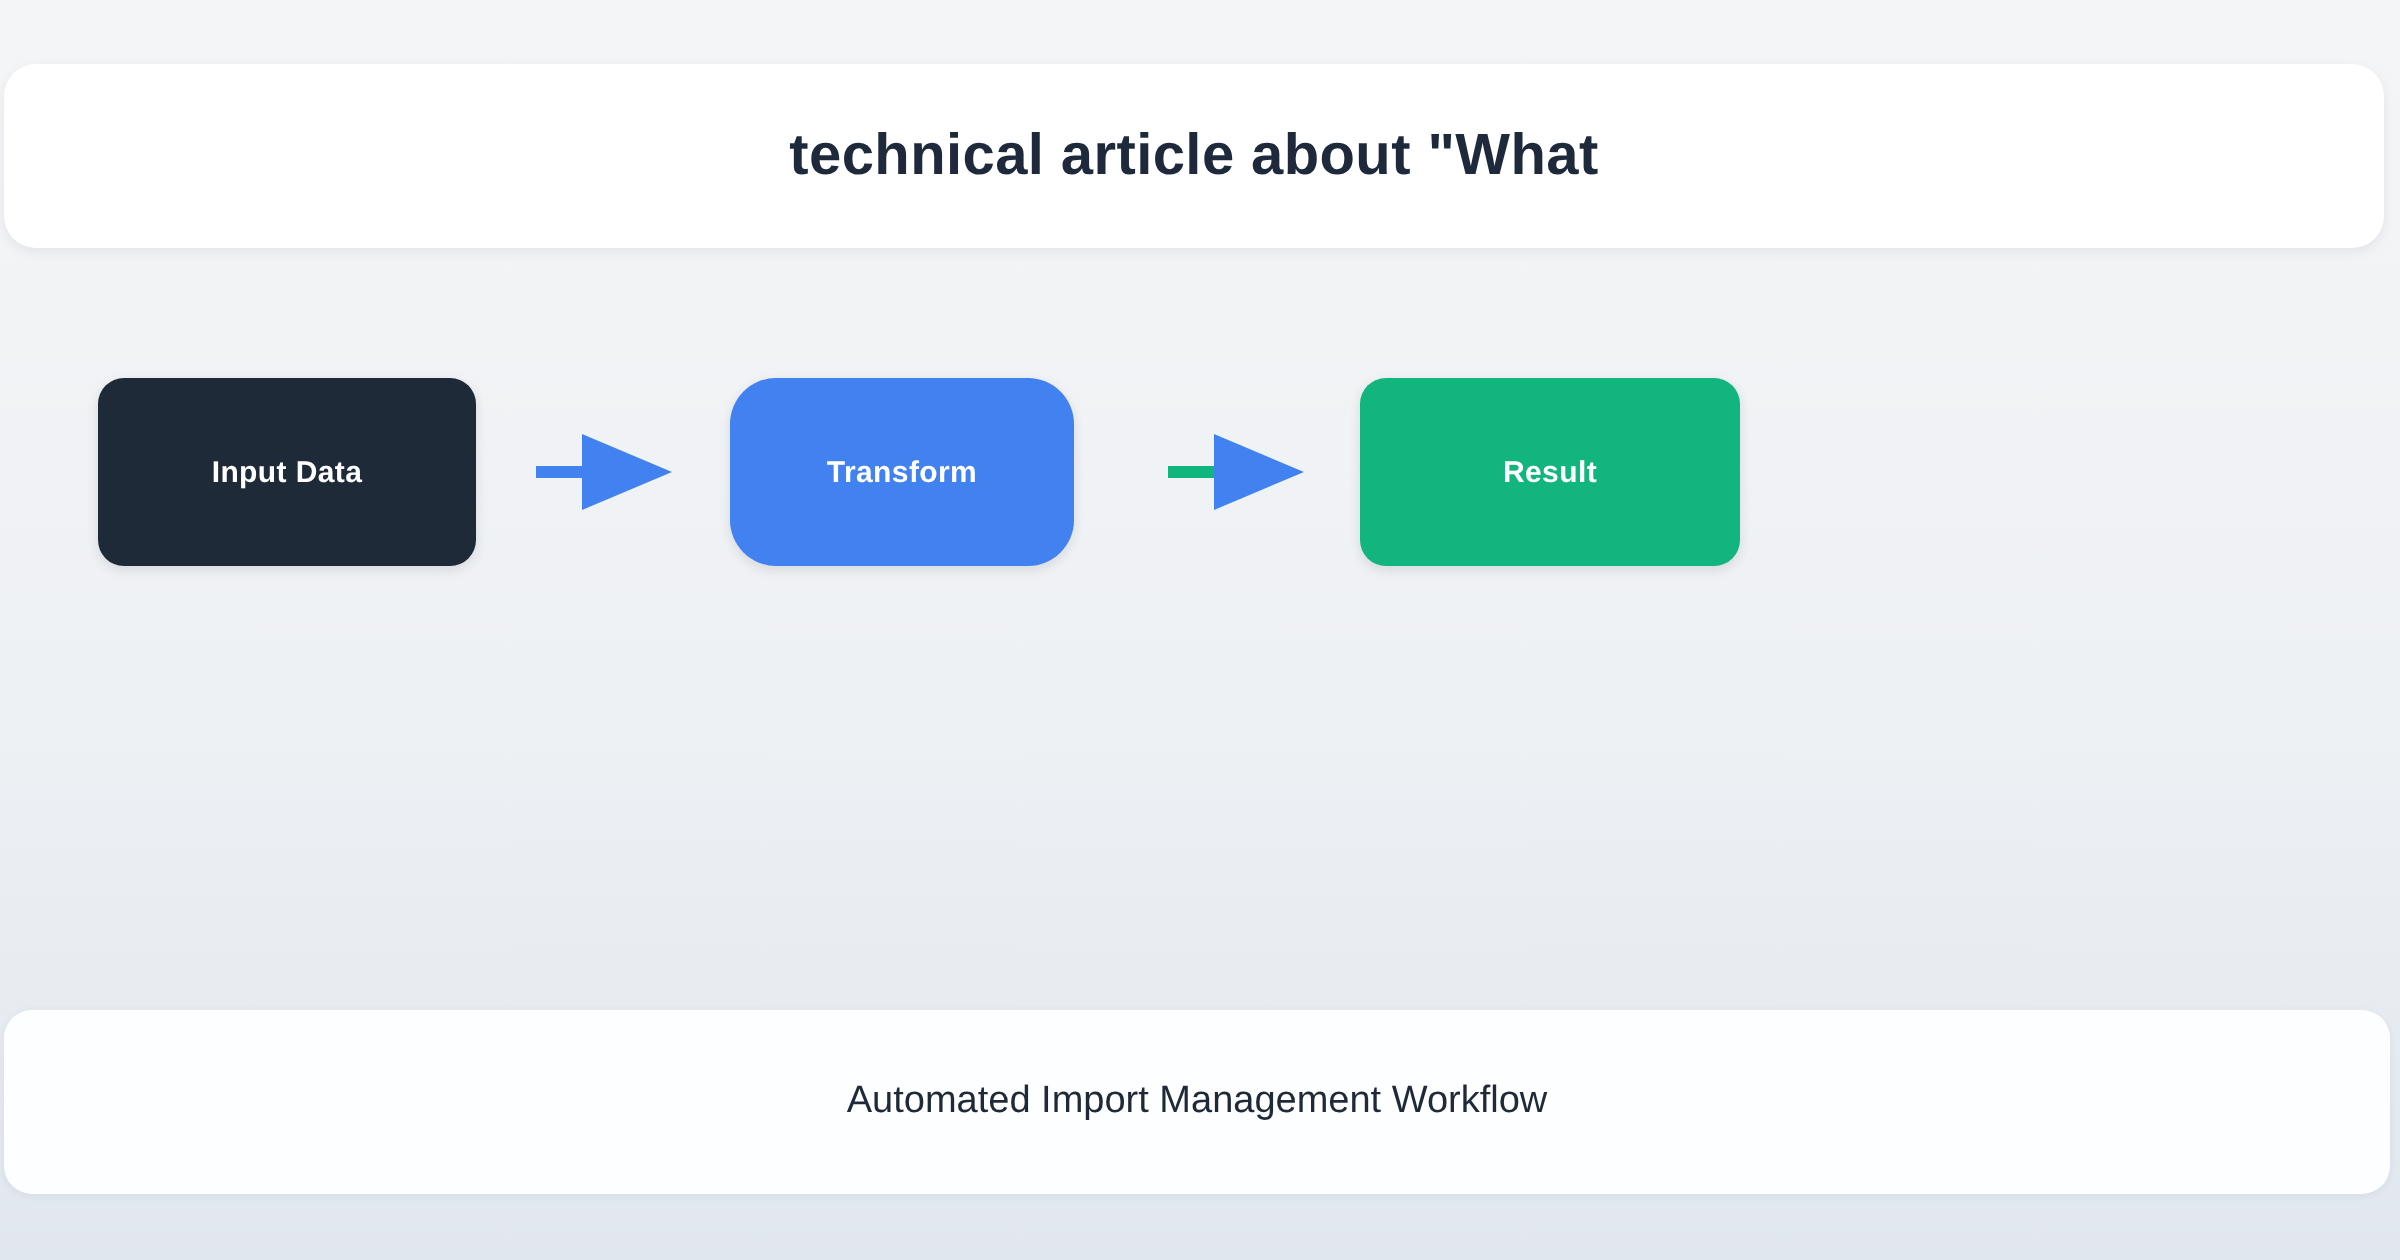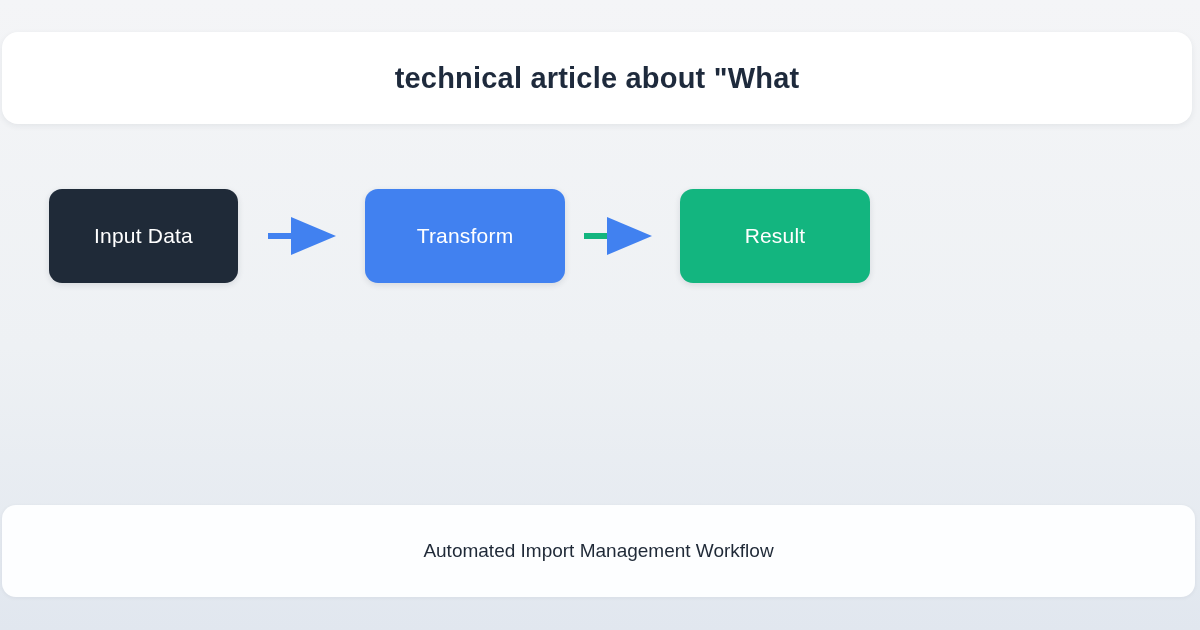--- a/index.html
+++ b/index.html
@@ -44,25 +44,25 @@
     position: absolute;
     top: 189px;
     height: 94px;
     border-radius: 13px;
     display: flex;
     align-items: center;
     justify-content: center;
     box-shadow: 0 2px 6px rgba(30, 41, 59, 0.12);
   }
   .node-1 { left: 49px;  width: 189px; }
-  .node-2 { left: 365px; width: 200px; }
+  .node-2 { left: 365px; width: 172px; border-radius: 23px; }
   .node-3 { left: 680px; width: 190px; }
   .node-label {
-    font-size: 21px;
-    font-weight: 400;
+    font-size: 15px;
+    font-weight: 700;
     letter-spacing: 0.2px;
   }
   .arrow {
     position: absolute;
     top: 214px;
     width: 70px;
     height: 44px;
   }
   .arrow-1 { left: 267px; }
   .arrow-2 { left: 583px; }

